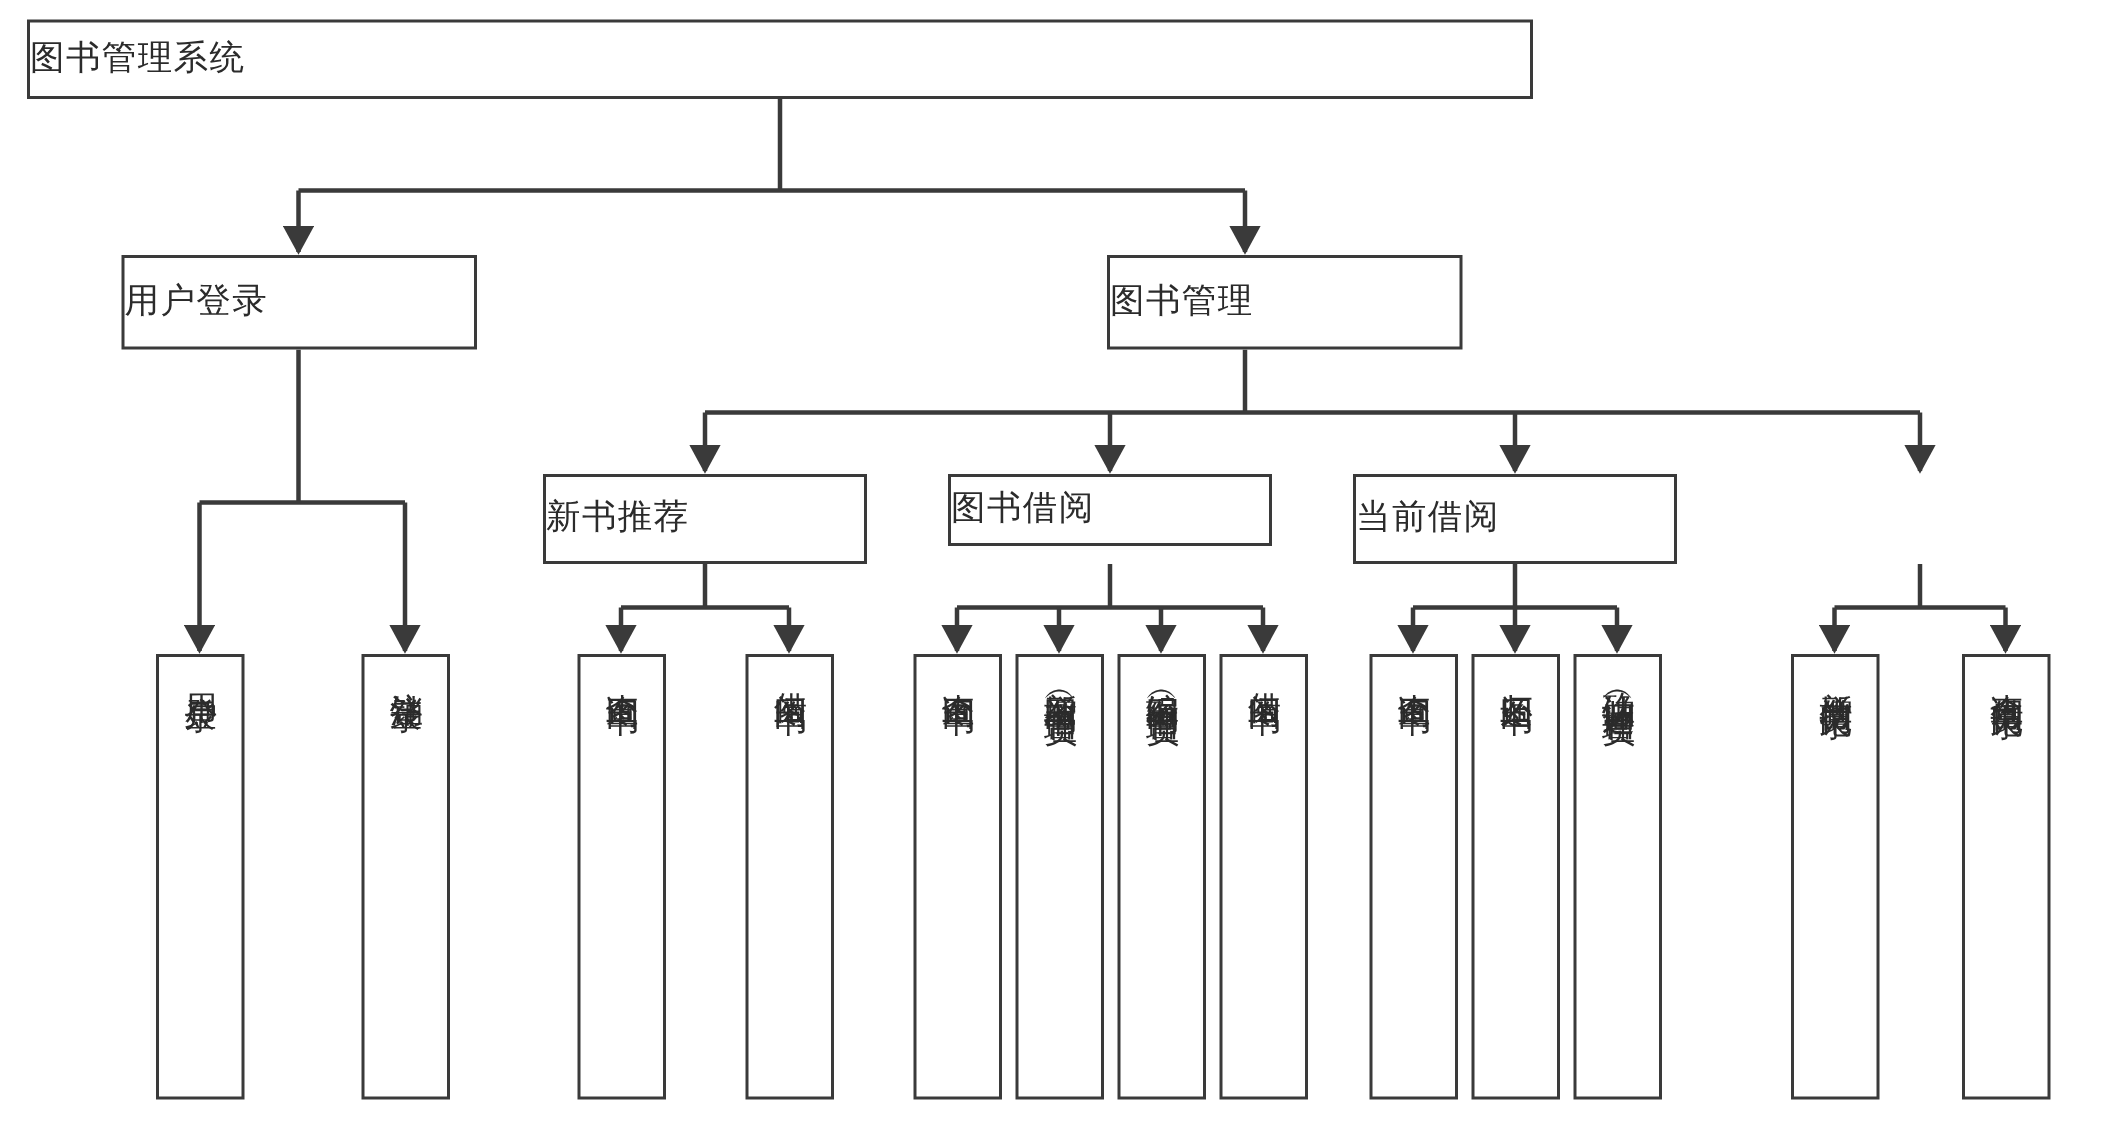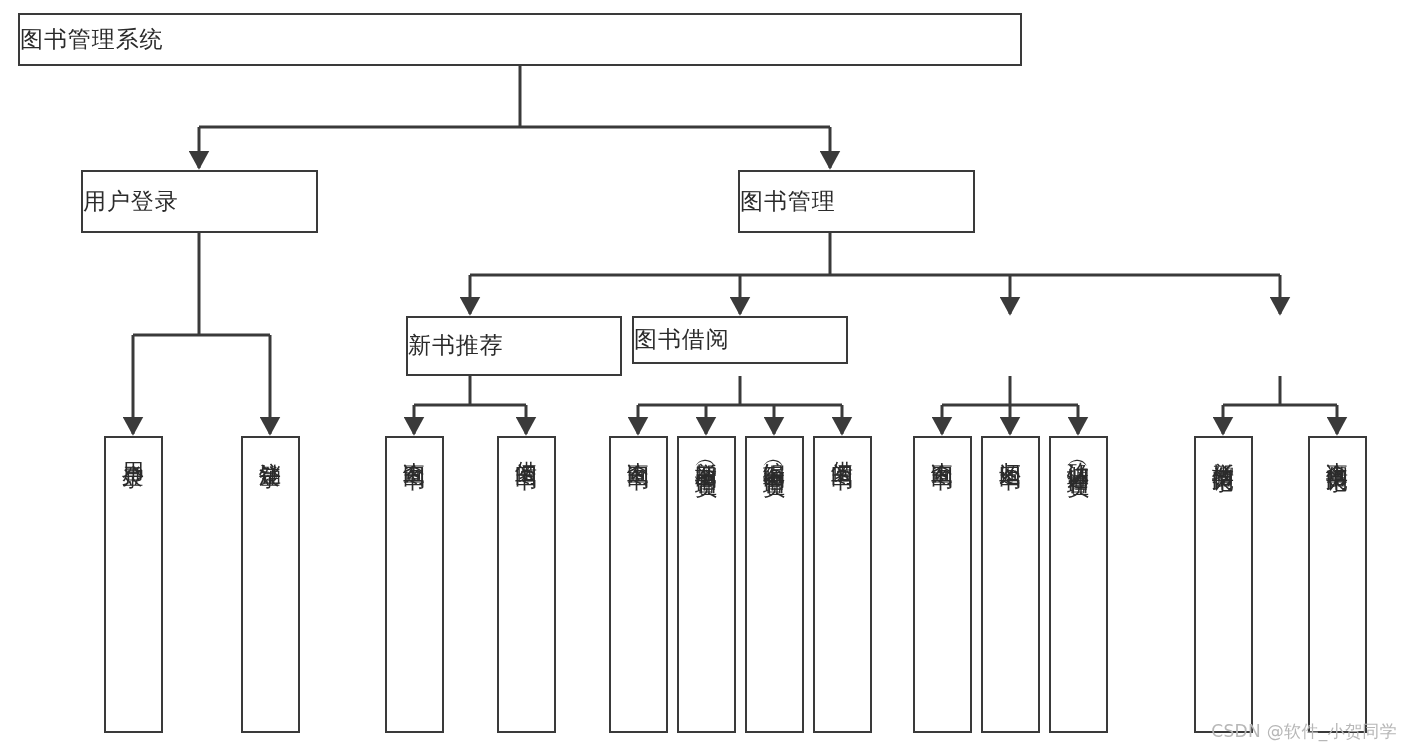--- a/index.html
+++ b/index.html
@@ -133,26 +133,29 @@
     <span class="node-label">图书管理系统</span>
   </div>
 
   <div class="node horiz" style="left:81px; top:170px; width:237px; height:63px;">
     <span class="node-label">用户登录</span>
   </div>
   <div class="node horiz" style="left:711px; top:170px; width:237px; height:63px;margin-left:27px;">
     <span class="node-label">图书管理</span>
   </div>
 
-  <div class="node horiz" style="left:362px; top:316px; width:216px; height:60px;margin-left:44px;">
+  <div class="node horiz" style="left:362px; top:316px; width:216px; height:60px;">
     <span class="node-label">新书推荐</span>
   </div>
   <div class="node horiz" style="left:632px; top:316px; width:216px; height:48px;">
     <span class="node-label">图书借阅</span>
   </div>
+  <div class="node horiz" style="left:902px; top:316px; width:216px; height:60px;">
+    <span class="node-label">当前借阅</span>
+  </div>
 
   <div class="node vert" style="left:104px; top:436px; width:59px; height:297px;">
     <span class="node-label">用户登录</span>
   </div>
   <div class="node vert" style="left:241px; top:436px; width:59px; height:297px;">
     <span class="node-label">注销登录</span>
   </div>
 
   <div class="node vert" style="left:385px; top:436px; width:59px; height:297px;">
     <span class="node-label">查询图书</span>
@@ -184,15 +187,14 @@
     <span class="node-label">确认归还（管理员）</span>
   </div>
 
   <div class="node vert" style="left:1194px; top:436px; width:59px; height:297px;">
     <span class="node-label">新增借阅记录</span>
   </div>
   <div class="node vert" style="left:1308px; top:436px; width:59px; height:297px;">
     <span class="node-label">查询借阅记录</span>
   </div>
 
-  <div id="watermark">CSDN @软件_小贺同学</div>
 
 </div>
 
 </body></html>

